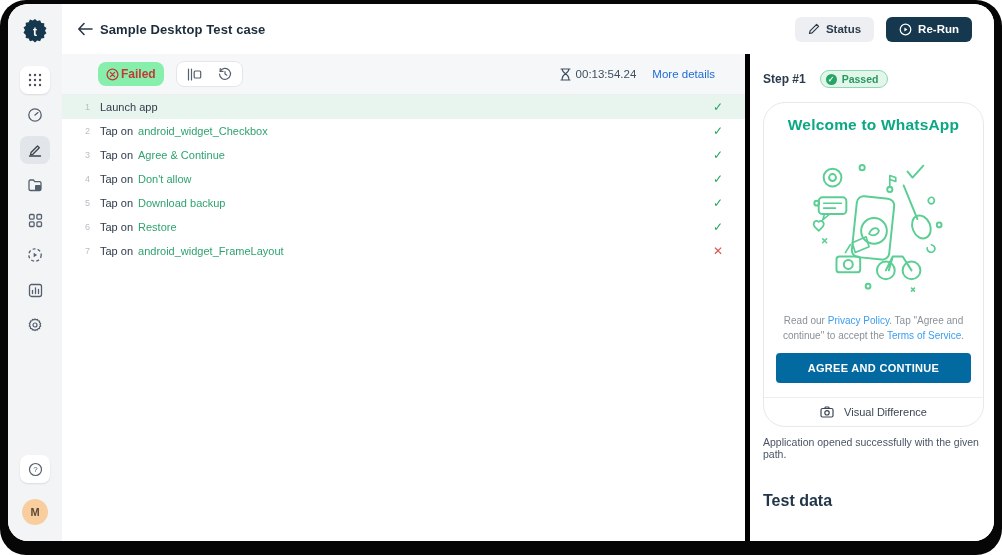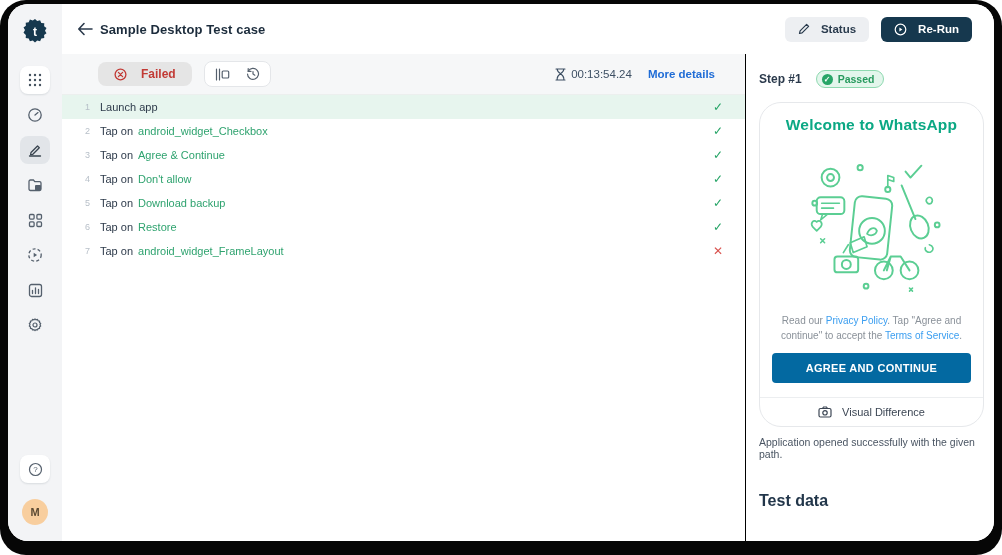--- a/index.html
+++ b/index.html
@@ -17,48 +17,48 @@
   .navbtn.active { background:#e2e5e9; }
   .side-bottom { margin-top:auto; display:flex; flex-direction:column; align-items:center; padding-bottom:16px; gap:16px; }
   .avatar { width:26px; height:26px; border-radius:50%; background:#f8ce9e; color:#5b4a33; font-size:11px; font-weight:bold; display:flex; align-items:center; justify-content:center; cursor:pointer; }
 
   
   .appcol { flex:1; display:flex; flex-direction:column; min-width:0; }
   .topbar { height:50px; background:#fff; display:flex; align-items:center; padding:0 22px 0 12px; flex-shrink:0; }
   .back { width:22px; height:22px; display:flex; align-items:center; justify-content:center; cursor:pointer; margin-right:4px; }
   .title { font-size:13px; font-weight:bold; color:#1c2c3c; letter-spacing:.1px; }
   .topbar-right { margin-left:auto; display:flex; gap:12px; }
-  .btn { display:flex; align-items:center; gap:11px; font-size:11.5px; border-radius:6px; padding:6px 13px; cursor:pointer; border:none; font-family:inherit; }
+  .btn { display:flex; align-items:center; gap:6px; font-size:11.5px; border-radius:6px; padding:6px 13px; cursor:pointer; border:none; font-family:inherit; }
   .btn.ghost { background:#edeff2; color:#2b3c4e; font-weight:bold; }
   .btn.dark { background:#16384e; color:#ffffff; font-weight:bold; }
 
   .content { flex:1; display:flex; min-height:0; }
 
   
   .main { flex:1; display:flex; flex-direction:column; background:#f6f7f8; min-width:0; }
   .toolbar { height:40px; display:flex; align-items:center; padding:0 30px 0 36px; flex-shrink:0; }
-  .failed-badge { display:flex; align-items:center; gap:14px; background:#e5e5e5; color:#c23a35; font-weight:bold; font-size:12px; border-radius:8px; padding:5px 16px; cursor:pointer; }
+  .failed-badge { display:flex; align-items:center; gap:2px; background:#86efac; color:#c23a35; font-weight:bold; font-size:12px; border-radius:8px; padding:5px 8px; cursor:pointer; }
   .icon-group { margin-left:12px; background:#fff; border:1px solid #e4e6e9; border-radius:8px; display:flex; align-items:center; padding:5px 10px; gap:16px; }
   .icon-group span { display:flex; cursor:pointer; }
   .toolbar-right { margin-left:auto; display:flex; align-items:center; gap:16px; }
   .timer { display:flex; align-items:center; gap:5px; font-size:11.5px; color:#3d4f63; }
-  .more-details { font-size:11.5px; font-weight:bold; color:#1f6cd6; cursor:pointer; }
+  .more-details { font-size:11.5px; font-weight:normal; color:#1f6cd6; cursor:pointer; }
 
   .list { flex:1; background:#ffffff; border-top:1px solid #ecefee; overflow:hidden; }
   .step-row { height:24px; display:flex; align-items:center; padding:0 22px 0 0; cursor:pointer; }
   .step-row.selected { background:#e7f5ee; }
   .step-num { width:38px; text-align:right; font-size:9px; color:#b7bfc8; padding-right:10px; flex-shrink:0; }
   .step-action { font-size:11px; color:#2e3b4b; white-space:pre; }
   .step-target { font-size:11px; color:#2fa36f; margin-left:5px; }
   .step-status { margin-left:auto; font-size:12px; line-height:1; }
   .step-status.passed { color:#27a567; }
   .step-status.failed { color:#d9534f; }
 
   
-  .right { width:249px; background:#ffffff; border-left:1px solid #000000; flex-shrink:0; padding:16px 10px 0 13px; overflow:hidden; }
+  .right { width:249px; background:#ffffff; border-left:5px solid #000000; flex-shrink:0; padding:16px 10px 0 13px; overflow:hidden; }
   .step-head { display:flex; align-items:center; gap:14px; }
   .step-head-title { font-size:12px; font-weight:bold; color:#2b3a4c; }
   .passed-badge { display:flex; align-items:center; gap:5px; background:#e3f6ec; border:1px solid #8ed9b0; color:#279a5e; font-size:10.5px; font-weight:bold; border-radius:10px; padding:2px 9px 2px 5px; }
   .pb-dot { width:11px; height:11px; border-radius:50%; background:#27a567; color:#fff; font-size:8px; display:flex; align-items:center; justify-content:center; }
 
   .shot-card { margin-top:14px; border:1px solid #e6e8eb; border-radius:22px; overflow:hidden; background:#fff; }
   .shot { padding:13px 12px 14px; text-align:center; }
   .wa-title { font-size:15.5px; font-weight:bold; color:#0ba884; letter-spacing:.2px; }
   .doodle { margin:8px auto 2px; display:block; }
   .privacy { font-size:10px; color:#8a9199; line-height:1.45; margin-top:14px; }

